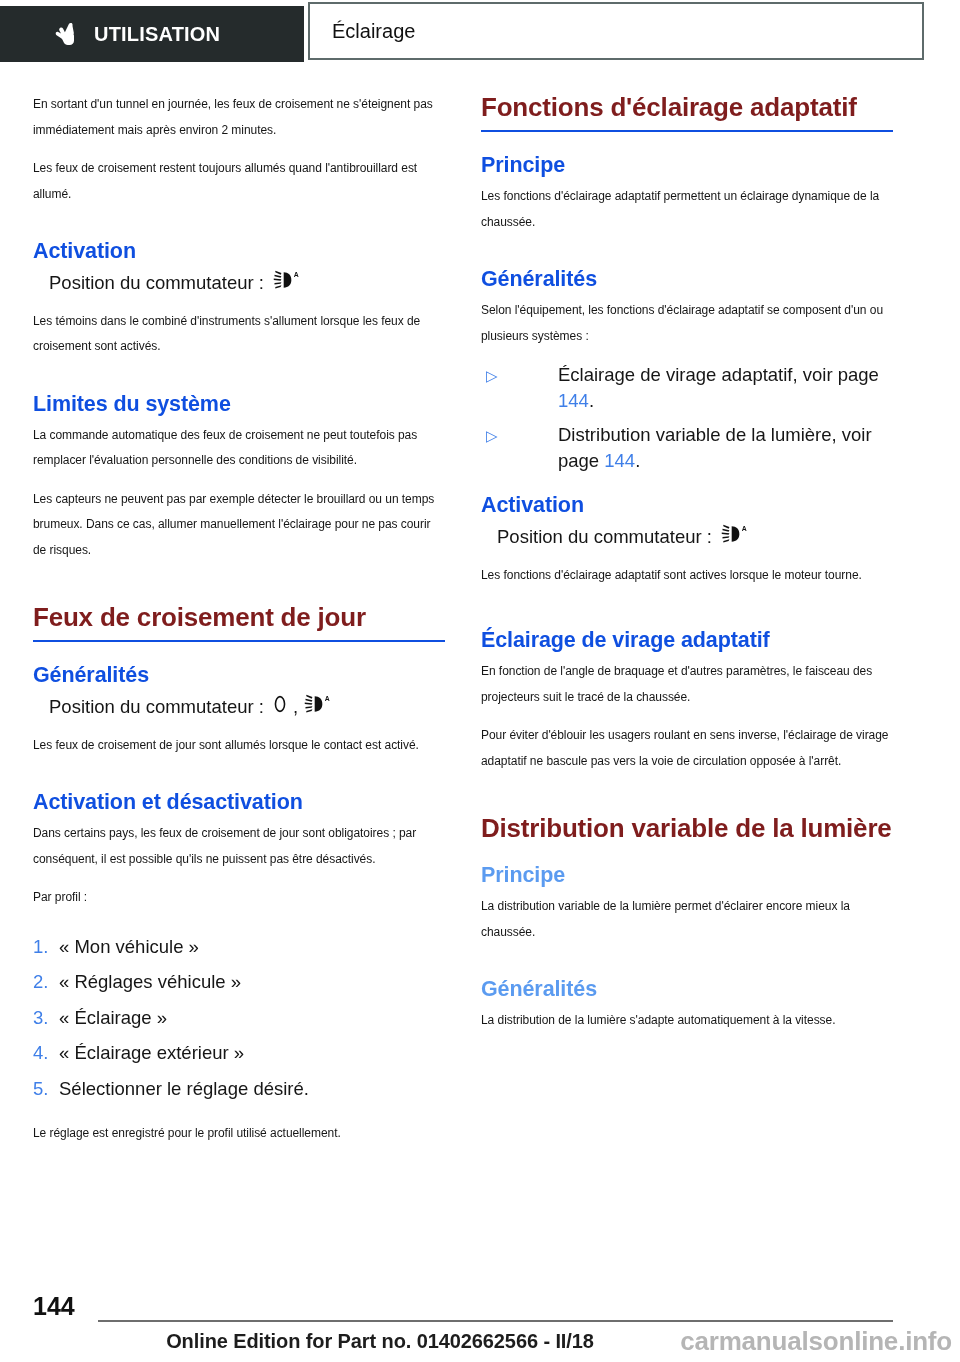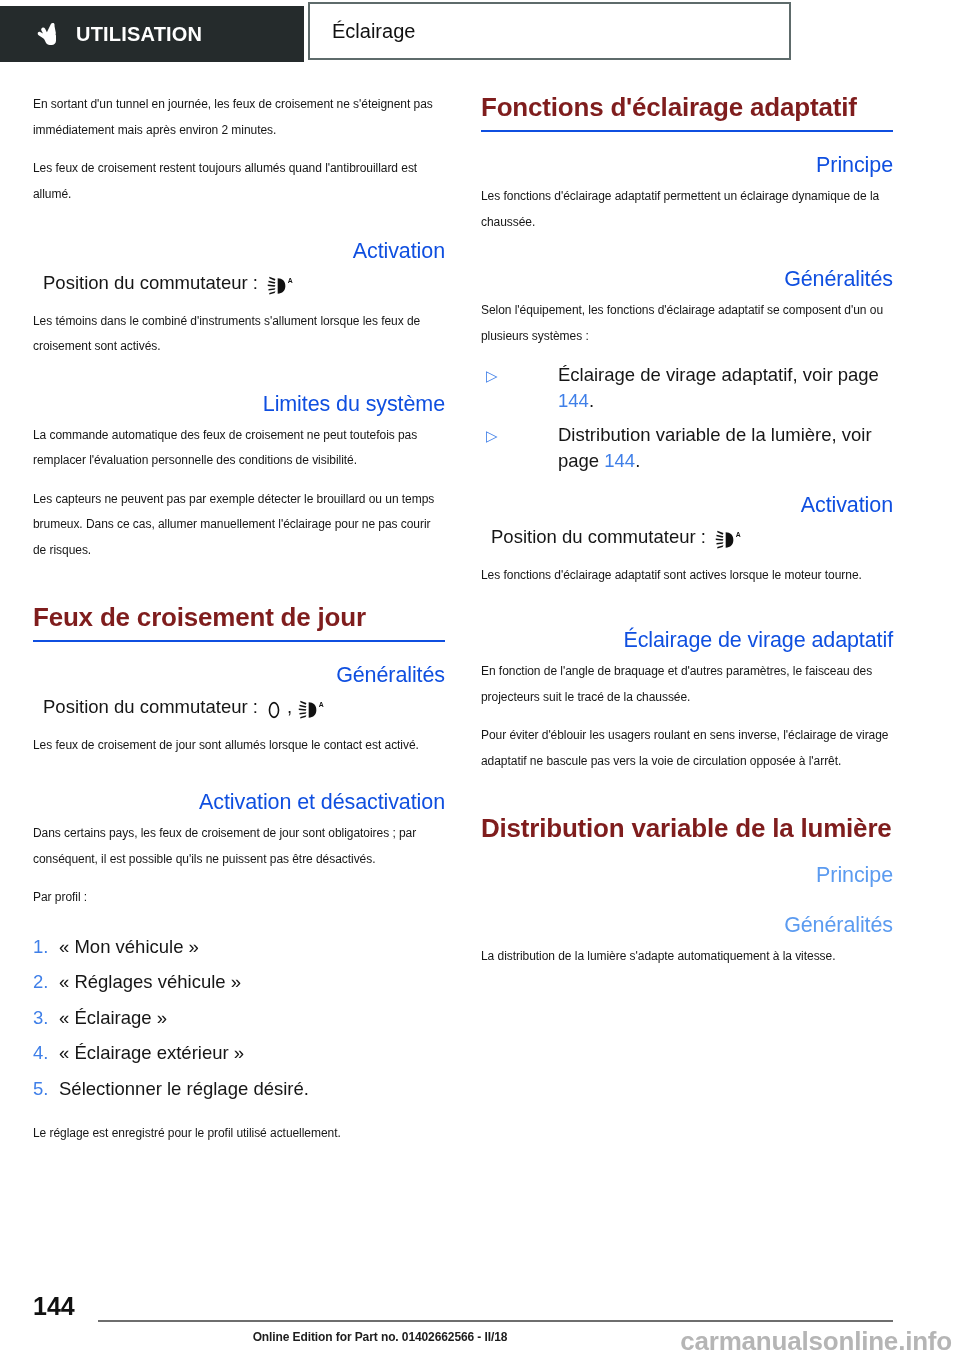--- a/index.html
+++ b/index.html
@@ -27,41 +27,41 @@
   .header-tab {
     position: absolute;
     left: 0;
     top: 6px;
     width: 304px;
     height: 56px;
     background: #252b2c;
     display: flex;
     align-items: center;
     box-sizing: border-box;
-    padding-left: 34px;
+    padding-left: 52px;
   }
   .hand-icon {
     width: 26px;
     height: 28px;
     flex: 0 0 auto;
     margin-right: 16px;
     display: block;
   }
   .header-tab-label {
     color: #ffffff;
     font-size: 20px;
     font-weight: bold;
     letter-spacing: 0.2px;
     white-space: nowrap;
   }
   .header-section {
     position: absolute;
     left: 308px;
     top: 2px;
-    width: 483px;
+    width: 616px;
     height: 58px;
     border: 2px solid #5e6b6b;
     background: #ffffff;
     box-sizing: border-box;
     display: flex;
     align-items: center;
     padding-left: 22px;
   }
   .header-section-label {
     font-size: 20px;
@@ -105,40 +105,39 @@
   .chapter-rule {
     height: 0;
     border-top: 2px solid #0f4fe0;
     margin: 7px 0 20px 0;
   }
 
   h2.section-heading {
     margin: 0 0 6px 0;
     font-size: 21.5px;
     line-height: 26px;
-    font-weight: normal;
+    font-weight: bold;
     color: #0f4fe0;
     letter-spacing: -0.1px;
-    text-align: right;
   }
   h2.section-heading.light {
     color: #5b9bf0;
   }
 
   .gap-lg { height: 26px; }
   .gap-md { height: 18px; }
   .gap-sm { height: 10px; }
 
   
   .switch-line {
     display: flex;
-    align-items: flex-end;
+    align-items: flex-start;
     font-size: 18.5px;
     line-height: 25.5px;
-    margin: 0 0 13px 10px;
+    margin: 0 0 13px 16px;
     color: #161616;
   }
   .switch-line .sep {
     margin: 0 6px;
     font-size: 18.5px;
   }
   .sym {
     display: inline-block;
     vertical-align: middle;
   }
@@ -212,21 +211,21 @@
     width: 795px;
     height: 0;
     border-top: 2px solid #6e6e6e;
   }
   .footer-edition {
     position: absolute;
     left: 0;
     top: 48px;
     width: 760px;
     text-align: center;
-    font-size: 12px;
+    font-size: 20px;
     font-weight: bold;
     color: #1d1d1d;
     letter-spacing: -0.1px;
   }
   .footer-watermark {
     position: absolute;
     right: 8px;
     top: 44px;
     font-size: 26px;
     color: #b5b5b5;
@@ -392,20 +391,21 @@
     <p class="body-text">En fonction de l'angle de braquage et d'autres paramètres, le faisceau des projecteurs suit le tracé de la chaussée.</p>
     <p class="body-text">Pour éviter d'éblouir les usagers roulant en sens inverse, l'éclairage de virage adaptatif ne bascule pas vers la voie de circulation opposée à l'arrêt.</p>
 
     <div class="gap-lg"></div>
 
     <h1 class="chapter-title">Distribution variable de la lumière</h1>
 
     <div class="gap-md"></div>
 
     <h2 class="section-heading light">Principe</h2>
+    <p class="body-text">La distribution variable de la lumière permet d'éclairer encore mieux la chaussée.</p>
 
     <div class="gap-md"></div>
 
     <h2 class="section-heading light">Généralités</h2>
     <p class="body-text">La distribution de la lumière s'adapte automatiquement à la vitesse.</p>
   </div>
 </div>
 
 <div class="footer">
   <div class="footer-pageno">144</div>

